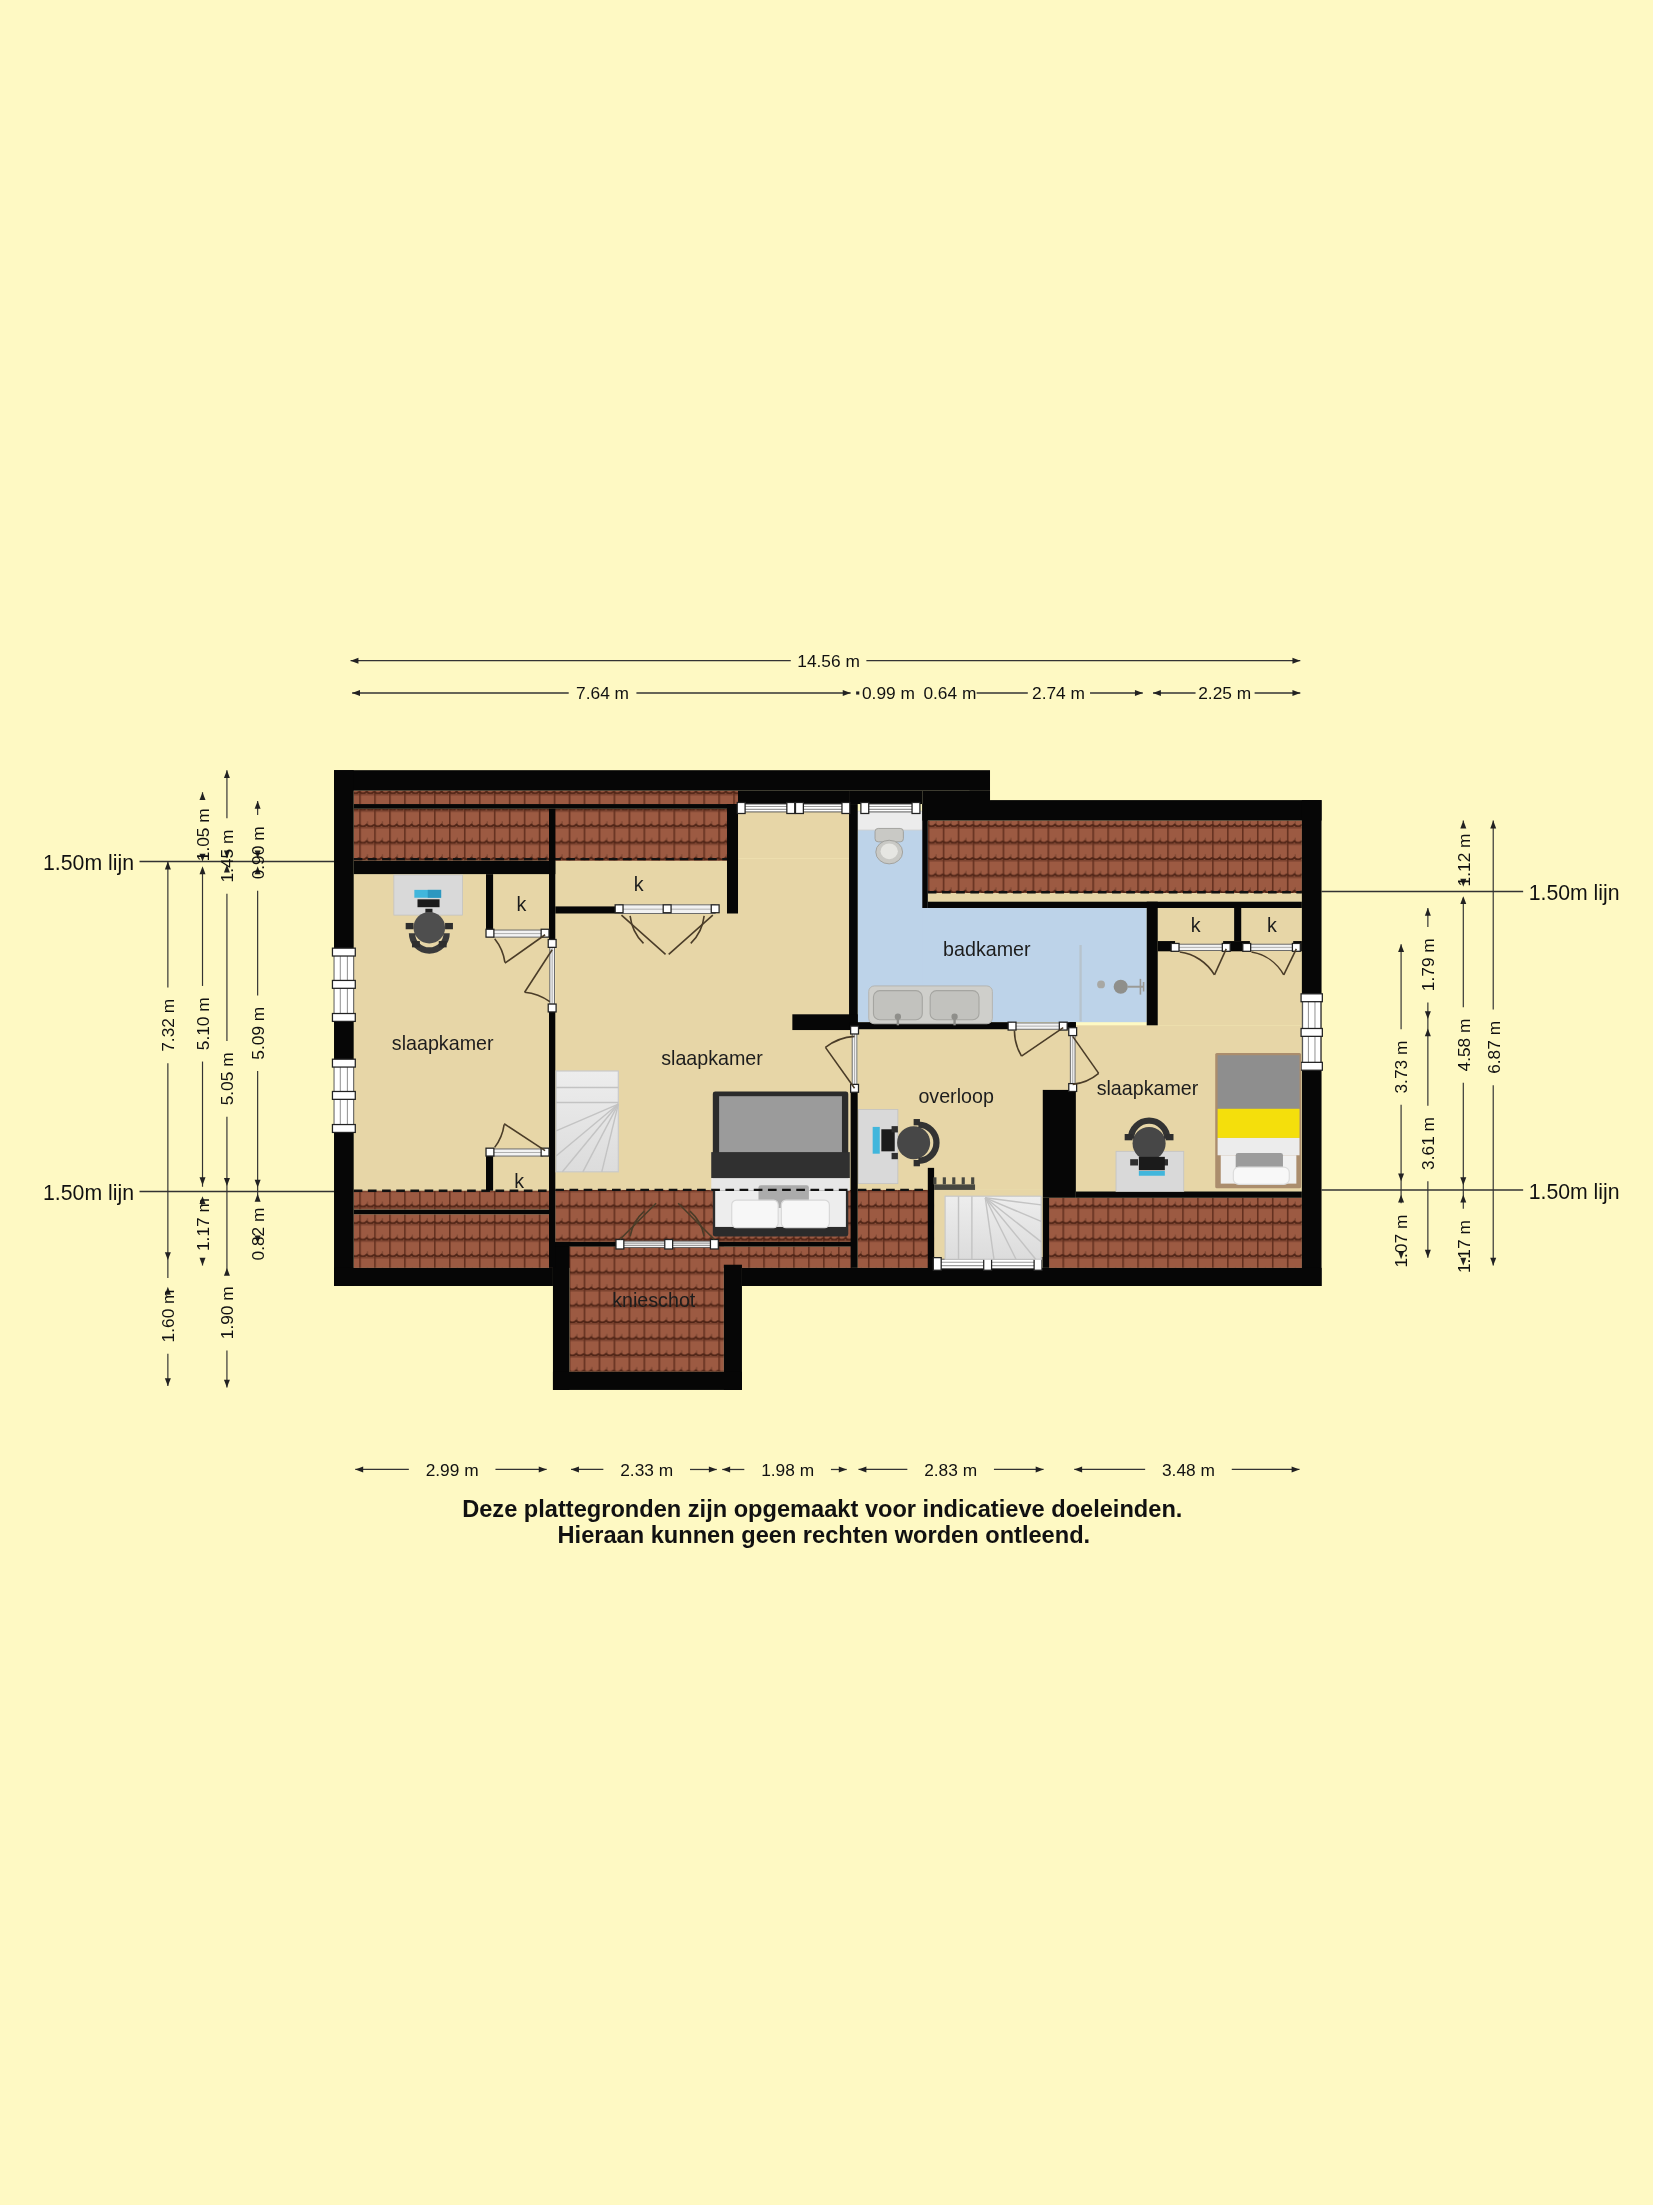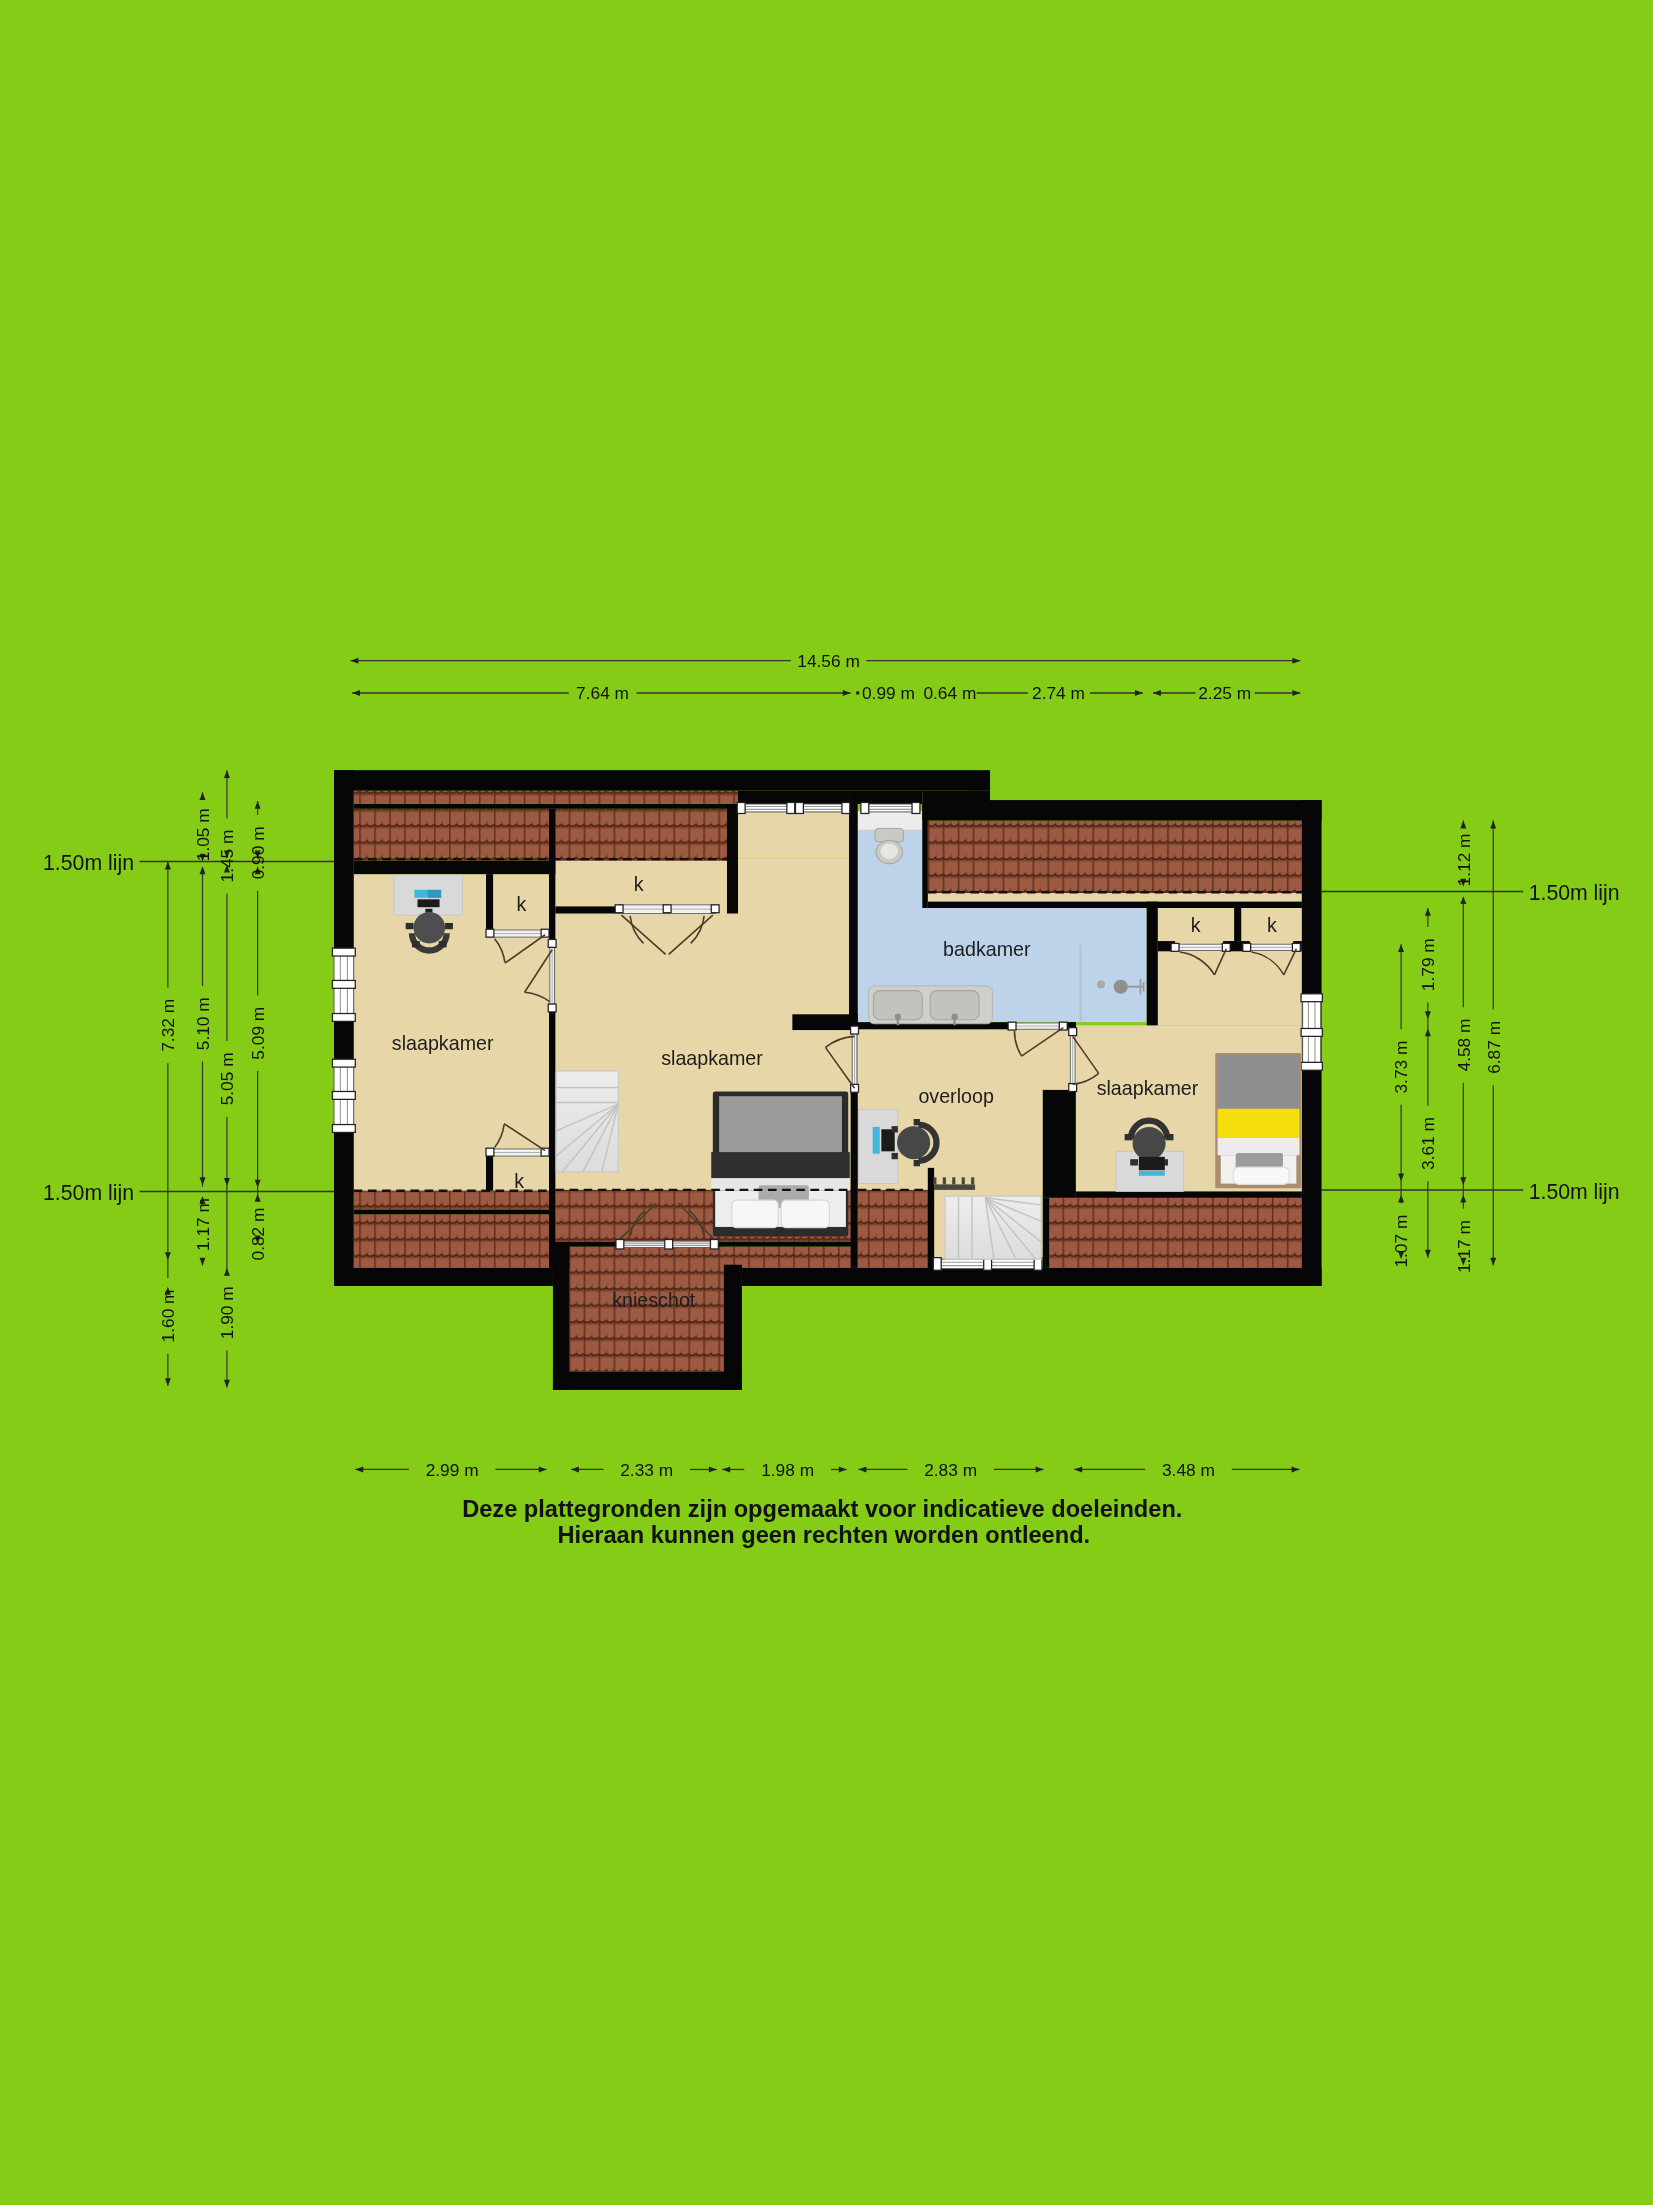--- a/index.html
+++ b/index.html
@@ -1,16 +1,16 @@
 <!DOCTYPE html>
 <html style="font-size:12.6px"><head>
 <meta charset="utf-8">
 <style>
 html,body{margin:0;padding:0;background:#fff;}
-#page{width:1654px;height:2205px;position:relative;background:#84cc16;font-family:"Liberation Sans",sans-serif;}
+#page{width:1654px;height:2205px;position:relative;background:#fef9c3;font-family:"Liberation Sans",sans-serif;}
 svg{position:absolute;top:0;left:0;}
 text{font-family:"Liberation Sans",sans-serif;fill:#1a1a1a;}
 .dim{font-size:22px;fill:#111;}
 .lbl{font-size:25px;fill:#1d1d1d;}
 .lijn{font-size:27px;fill:#111;}
 </style>
 </head>
 <body>
 <div id="page">
 <svg width="1654" height="2205" viewBox="0 0 2100 2800">

